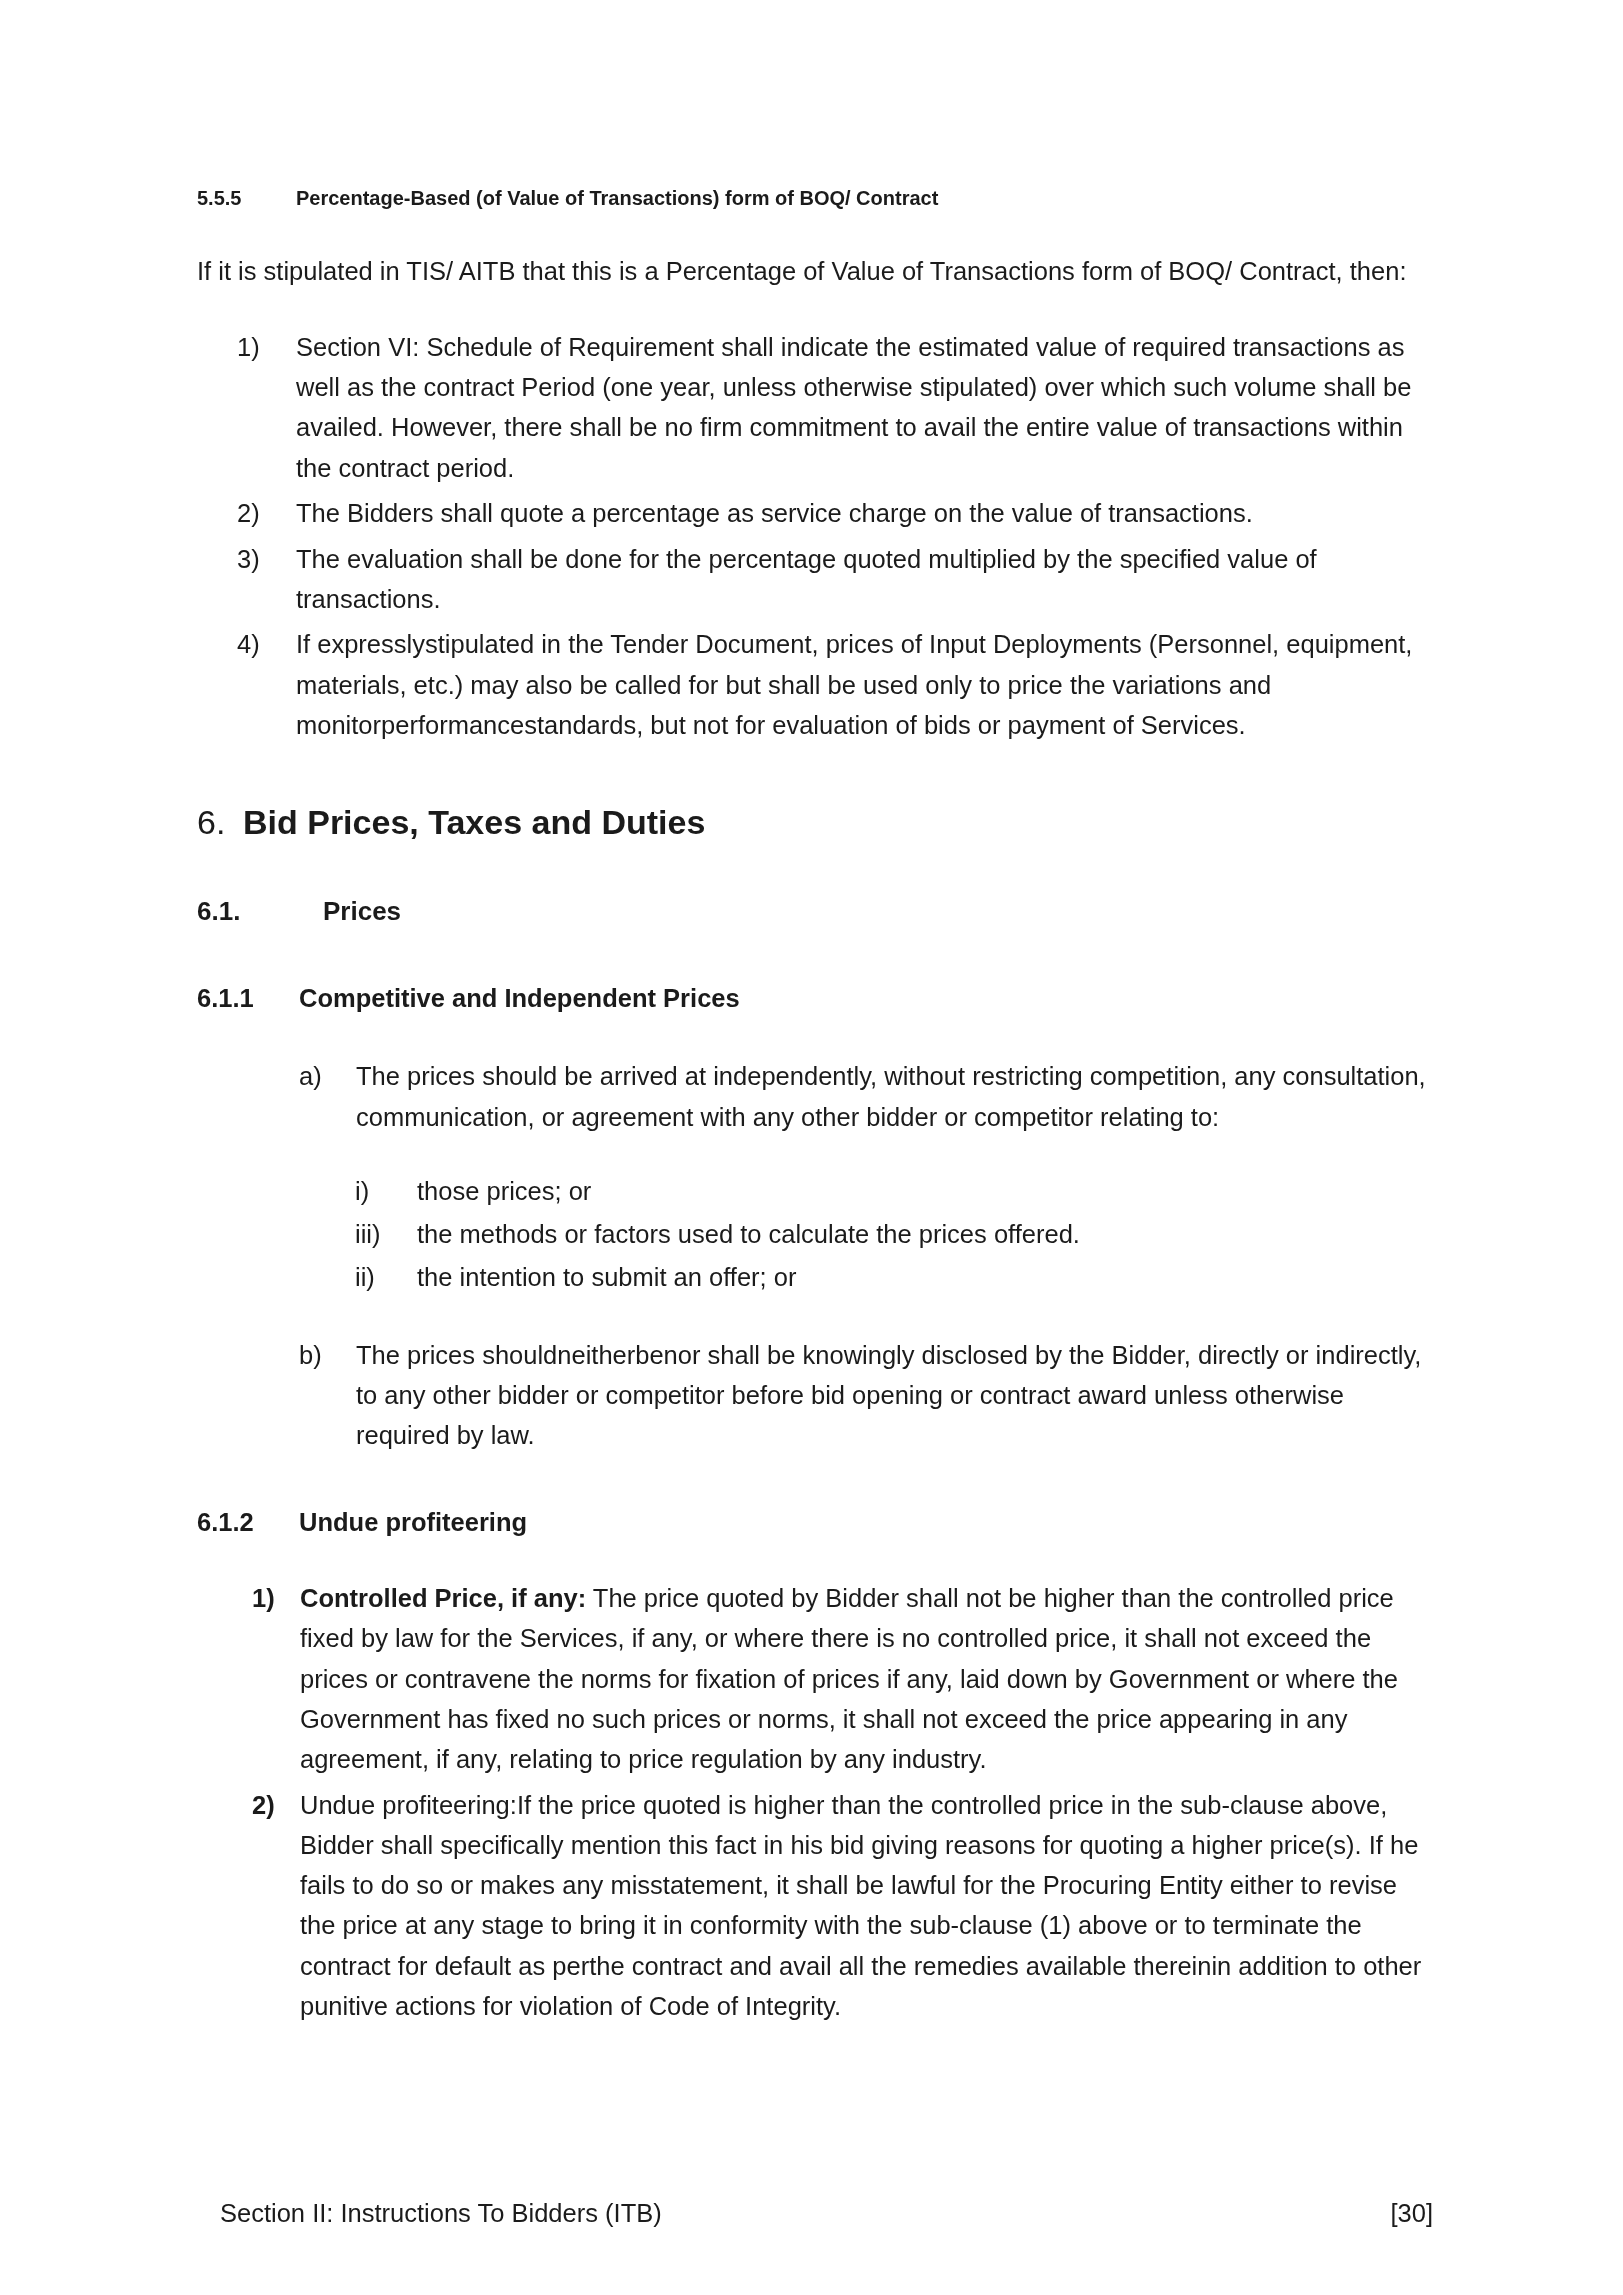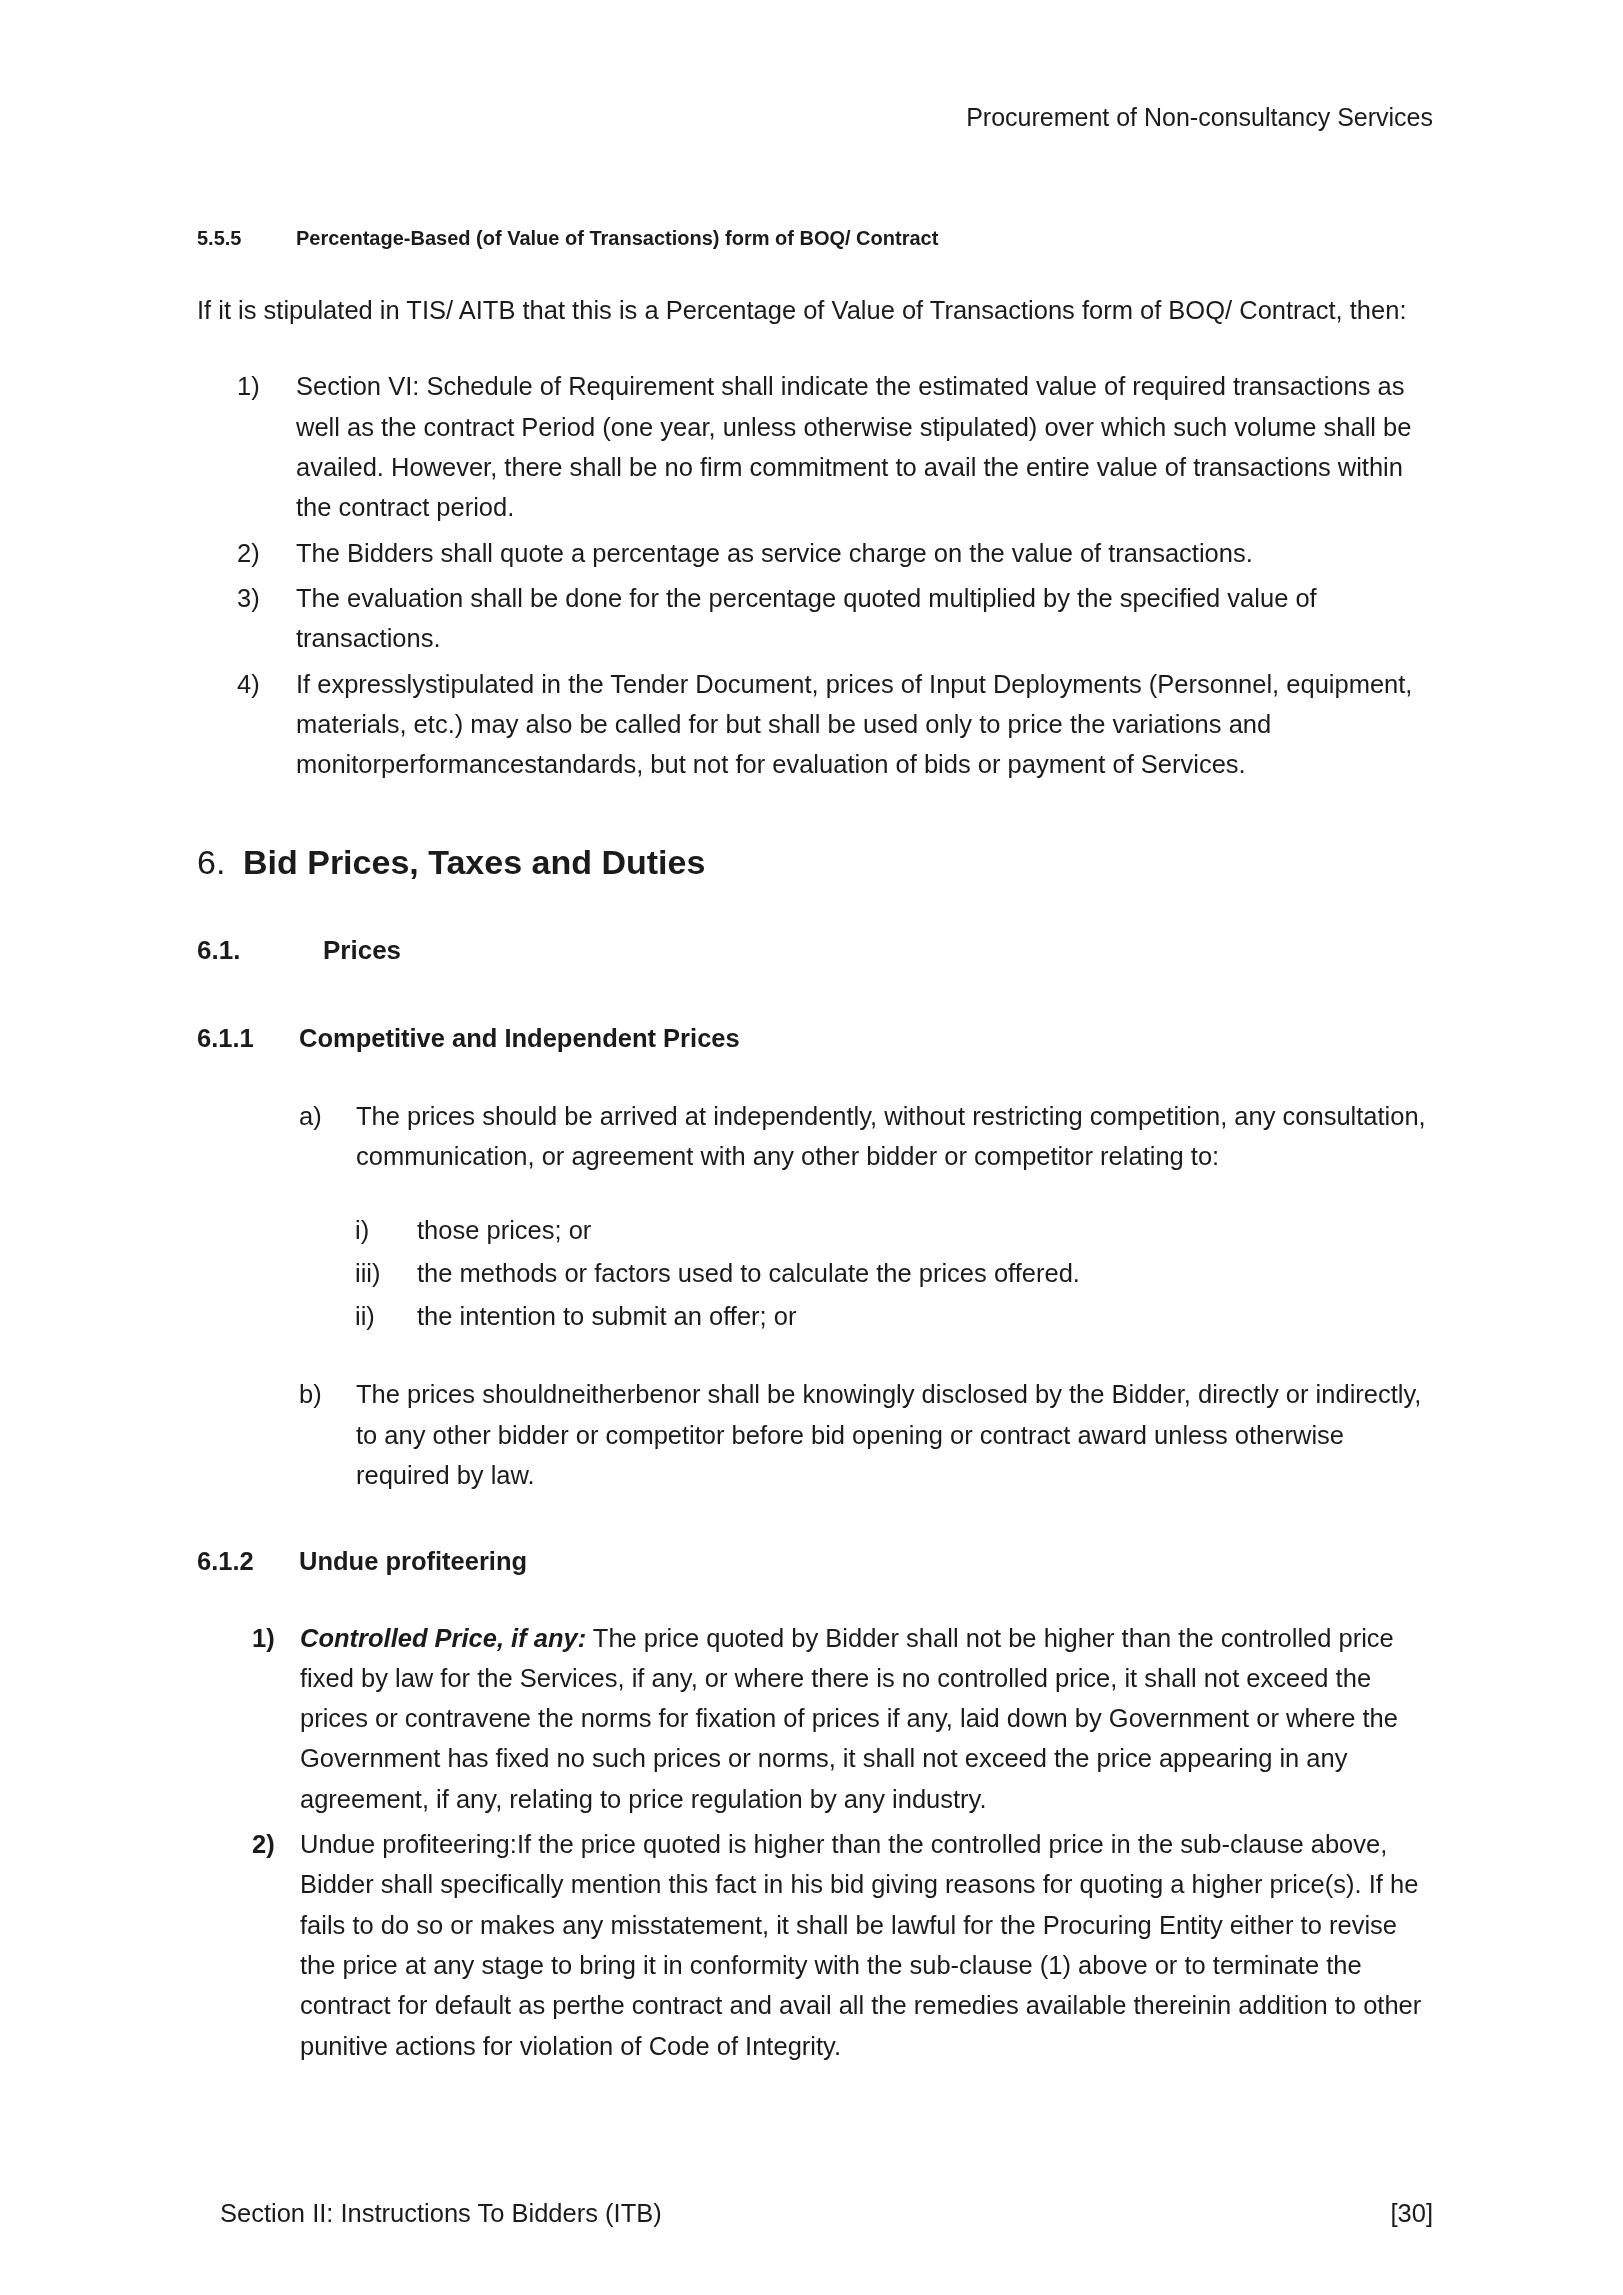--- a/index.html
+++ b/index.html
@@ -48,39 +48,36 @@
 
   .list-ab { margin-left:102px; margin-top:38px; }
   .list-ab .marker { width:57px; }
 
   .list-roman { margin-left:158px; margin-top:34px; }
   .list-roman .marker { width:62px; }
   .list-roman .list-item { margin-bottom:2.6px; }
 
   .list-612 { margin-left:55px; margin-top:36px; }
   .list-612 .marker { width:48px; font-weight:bold; }
-  .list-612 .bold-lead { font-weight:bold;font-style:italic; }
+  .list-612 .bold-lead { font-weight:bold; }
 
   .page-footer {
     position:absolute;
     left:197px; right:190px; top:2193px;
     display:flex; justify-content:space-between;
     font-size:25.5px;
     margin-left:23px;
   }
 </style>
 </head>
 <body>
 
 <div class="page">
   <div class="content">
 
-    <div class="page-header">
-      <span>Procurement of Non-consultancy Services</span>
-    </div>
 
     <div class="h-row heading-sub">
       <span class="h-num">5.5.5</span>
       <span class="h-title">Percentage-Based (of Value of Transactions) form of BOQ/ Contract</span>
     </div>
 
     <div class="para">If it is stipulated in TIS/ AITB that this is a Percentage of Value of Transactions form of BOQ/ Contract, then:</div>
 
     <div class="list list-l1">
       <div class="list-item">

